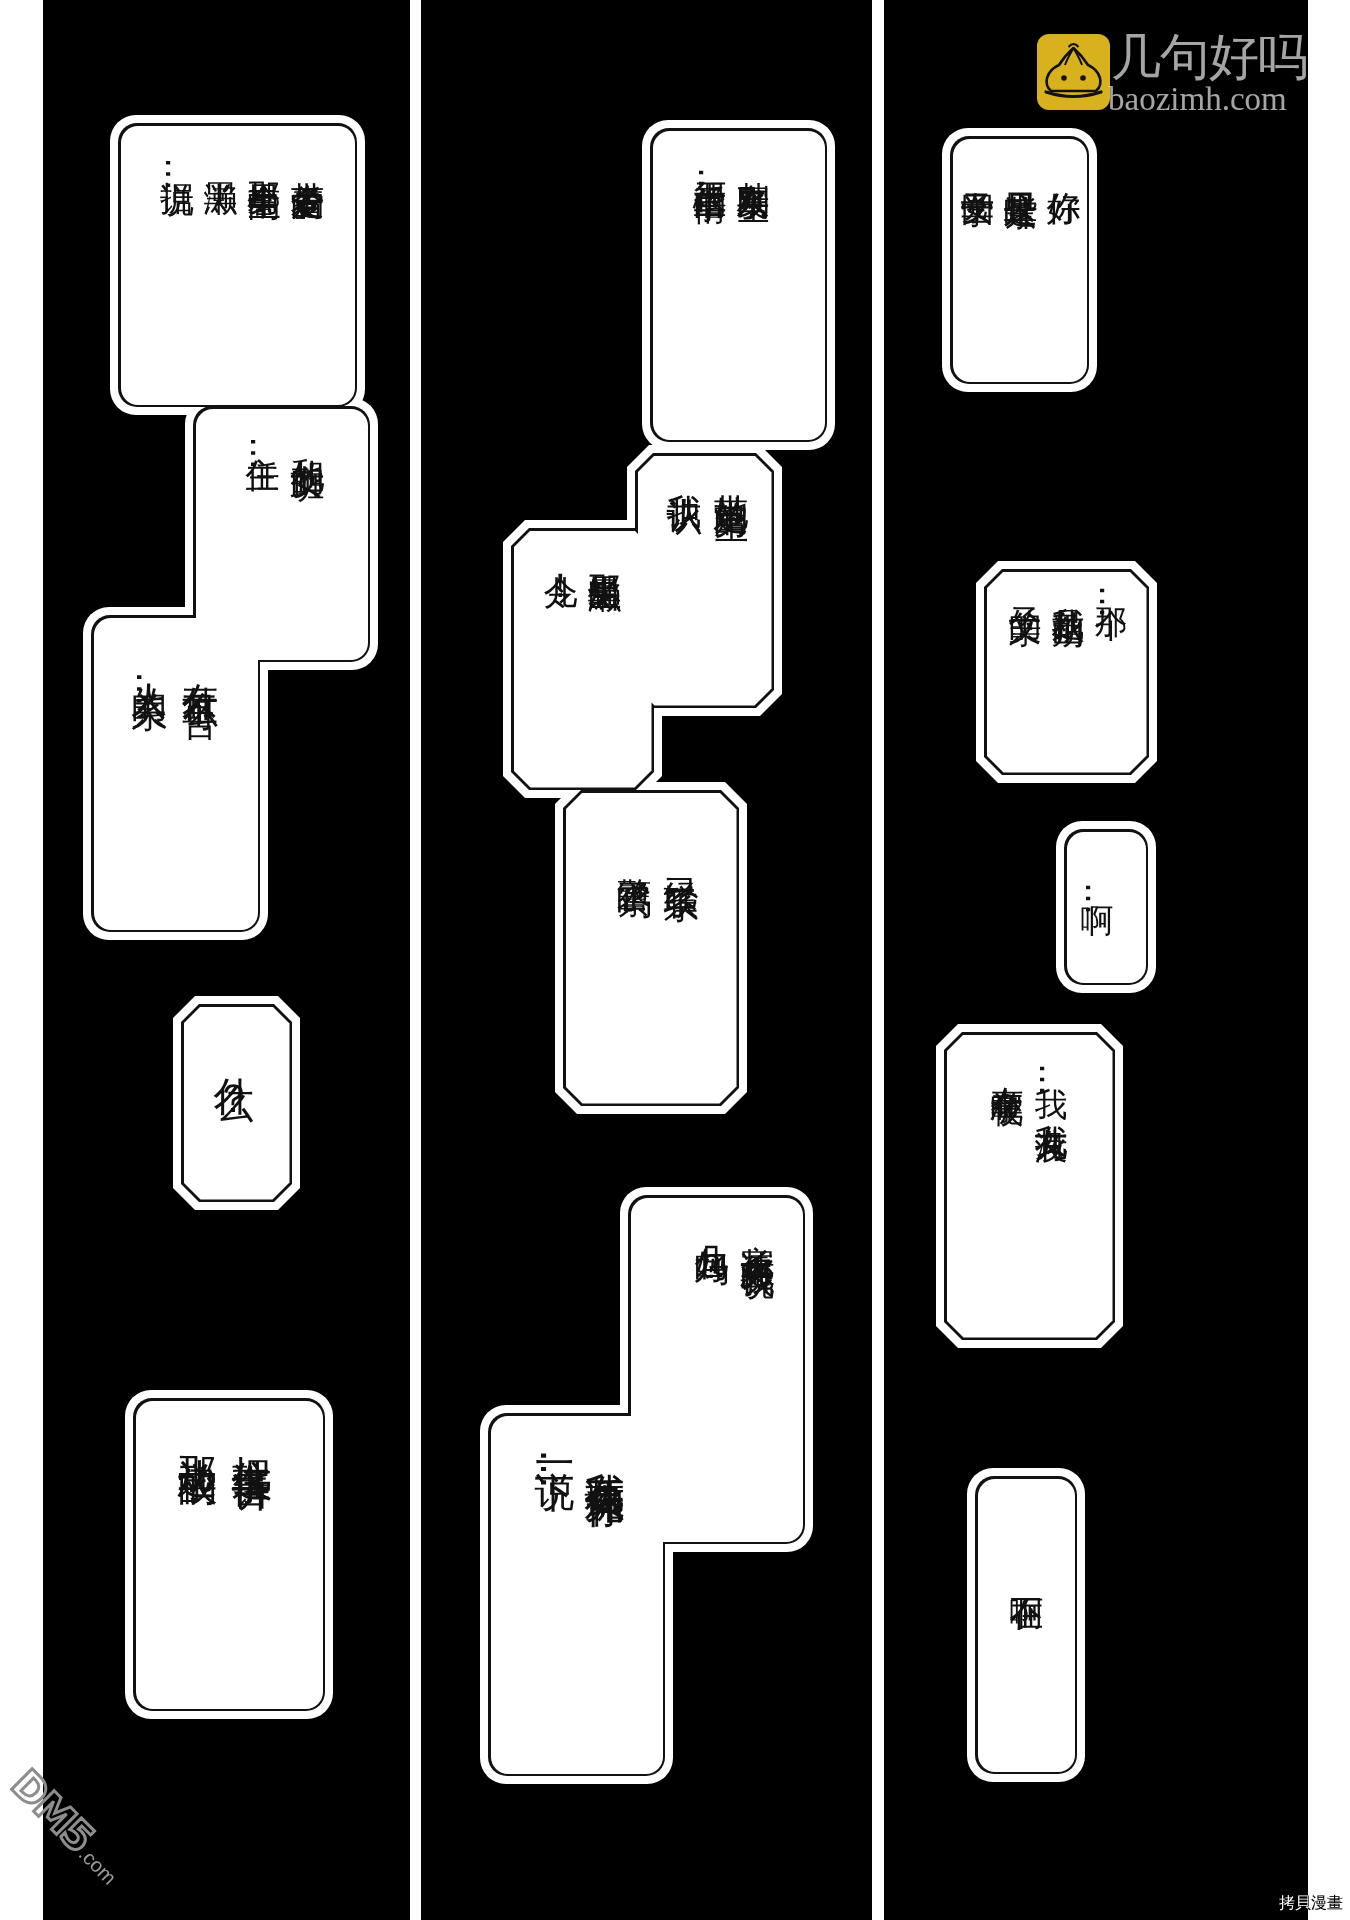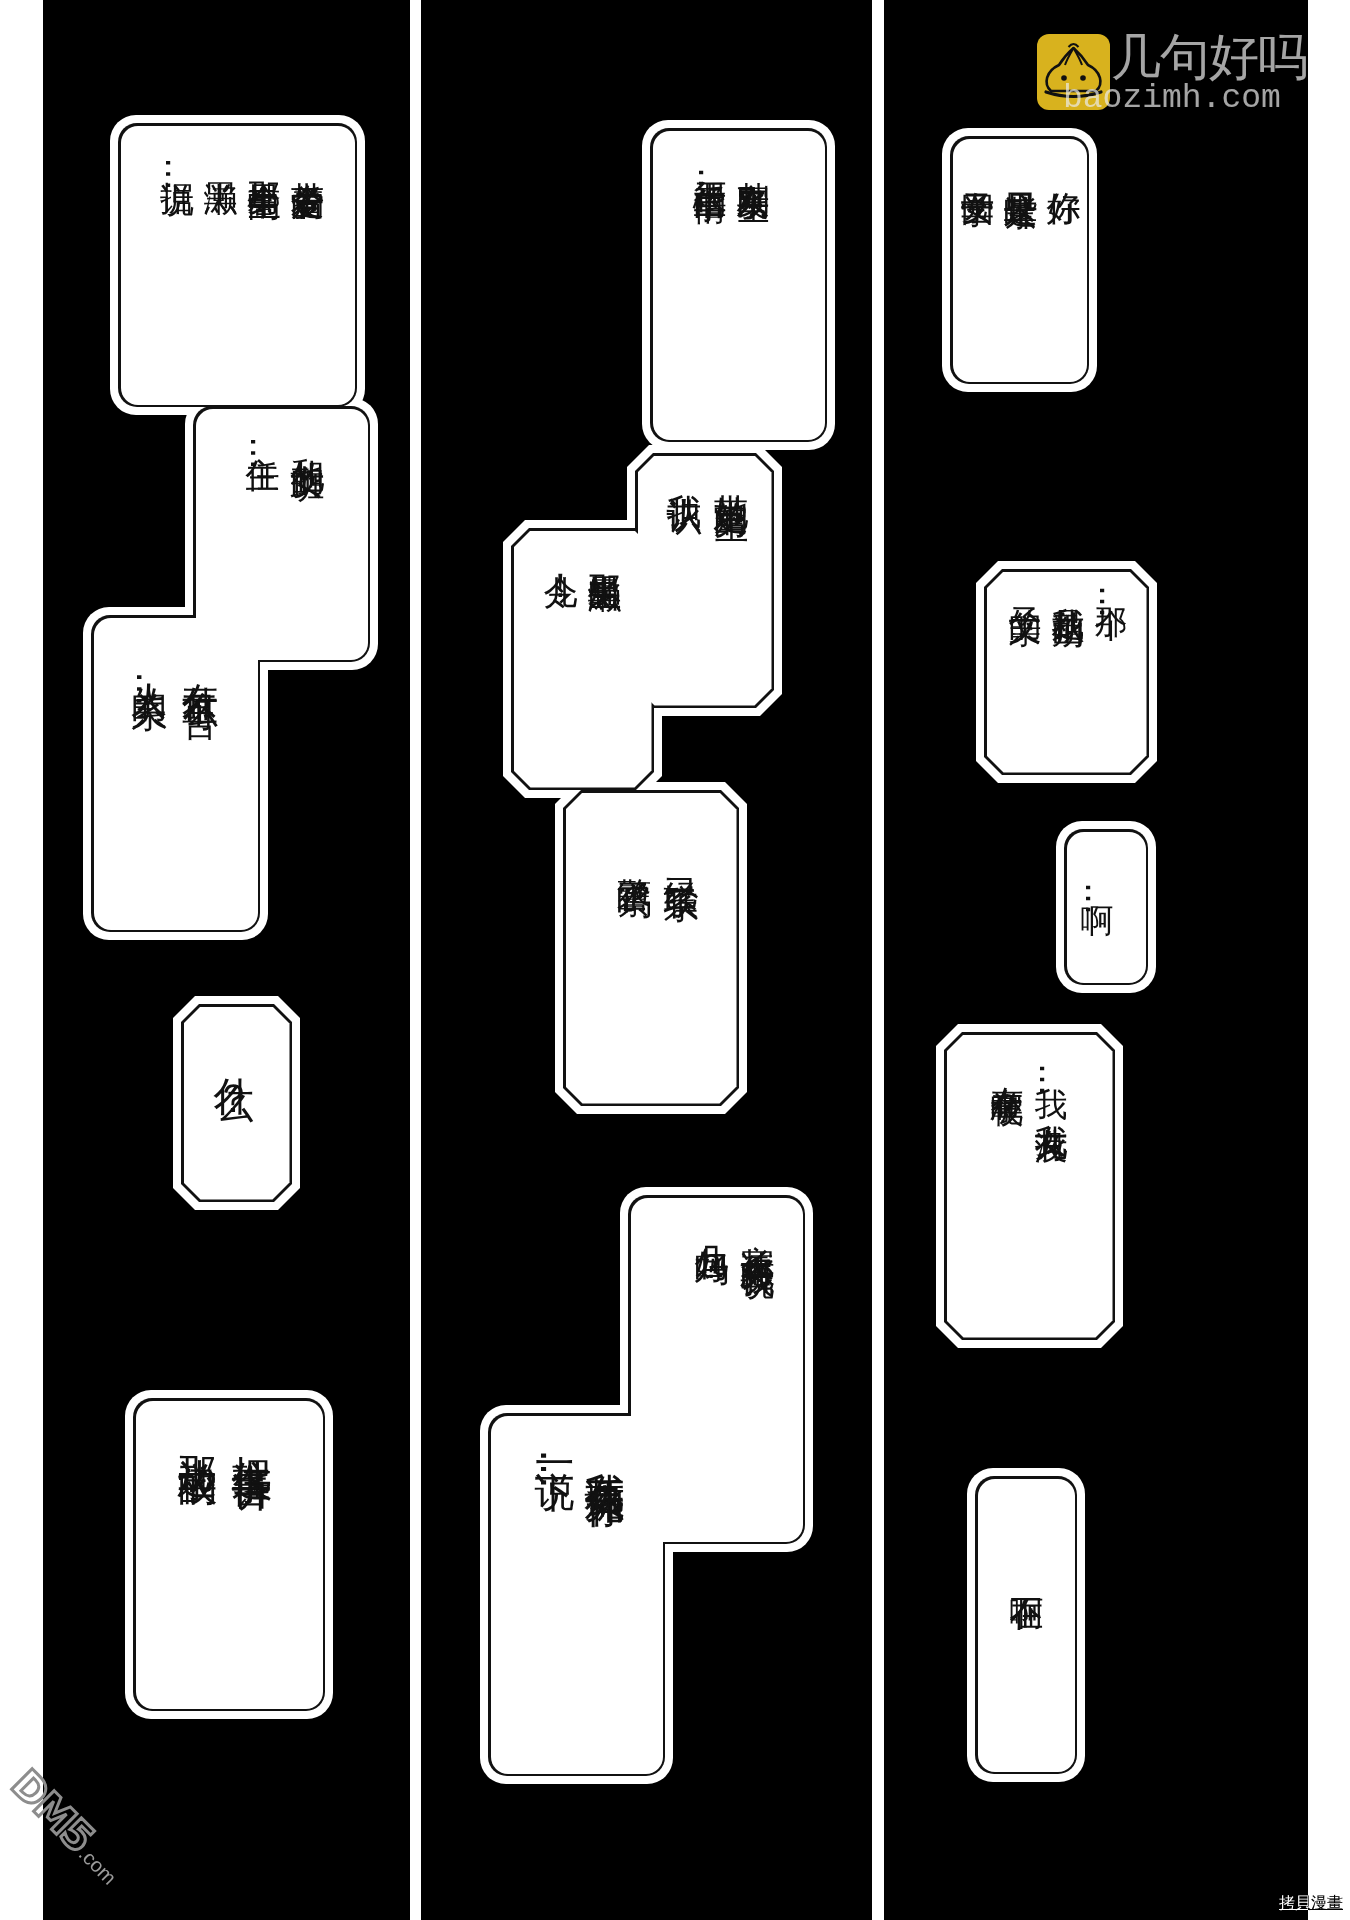--- a/index.html
+++ b/index.html
@@ -27,25 +27,25 @@
       writing-mode:vertical-rl;
       color:#111; white-space:nowrap;
       font-family:"DejaVu Sans", sans-serif;
     }
     .vt .ln { display:block; }
 
     
     .wm-logo { position:absolute; left:1037px; top:34px; width:73px; height:76px; background:#d8b21e; border-radius:12px; z-index:10; }
     .wm-logo svg { width:73px; height:76px; display:block; }
     .wm-name { position:absolute; left:1111px; top:28px; font-size:50px; line-height:58px; letter-spacing:-1px; color:rgba(235,235,235,0.7); z-index:10; font-family:"DejaVu Sans", sans-serif; white-space:nowrap; }
-    .wm-url { position:absolute; left:1063px; top:80px; font-size:33px; line-height:38px; color:rgba(235,235,235,0.7); z-index:10; font-family:Liberation Mono, monospace; white-space:nowrap; }
+    .wm-url { position:absolute; left:1108px; top:80px; font-size:33px; line-height:38px; color:rgba(235,235,235,0.7); z-index:10; font-family:Liberation Serif, serif; white-space:nowrap; }
     .wm-dm5 { position:absolute; left:-6px; top:1812px; width:170px; height:50px; transform:rotate(45deg); transform-origin:center; z-index:10; white-space:nowrap; }
     .wm-dm5 .brand { font-family:"DejaVu Sans", sans-serif; font-weight:bold; font-size:40px; line-height:50px; color:transparent; -webkit-text-stroke:3px #8d8d8d; letter-spacing:-2px; }
     .wm-dm5 .suffix { font-family:"Liberation Sans", sans-serif; font-size:20px; color:#9a9a9a; margin-left:2px; }
-    .wm-copy { position:absolute; left:1279px; top:1893px; font-size:16px; line-height:20px; color:#fff; mix-blend-mode:difference; z-index:10; white-space:nowrap; font-family:"DejaVu Sans", sans-serif;text-decoration:underline; }
+    .wm-copy { position:absolute; left:1279px; top:1893px; font-size:16px; line-height:20px; color:#fff; mix-blend-mode:difference; z-index:10; white-space:nowrap; font-family:"DejaVu Sans", sans-serif; }
   </style>
 </head>
 <body>
 
 <div class="panel" style="left:43px;width:367px;"></div>
 <div class="panel" style="left:421px;width:451px;"></div>
 <div class="panel" style="left:884px;width:424px;"></div>
 
 <div class="group">
   <div class="seg round" style="left:110px;top:115px;width:255px;height:300px;">

